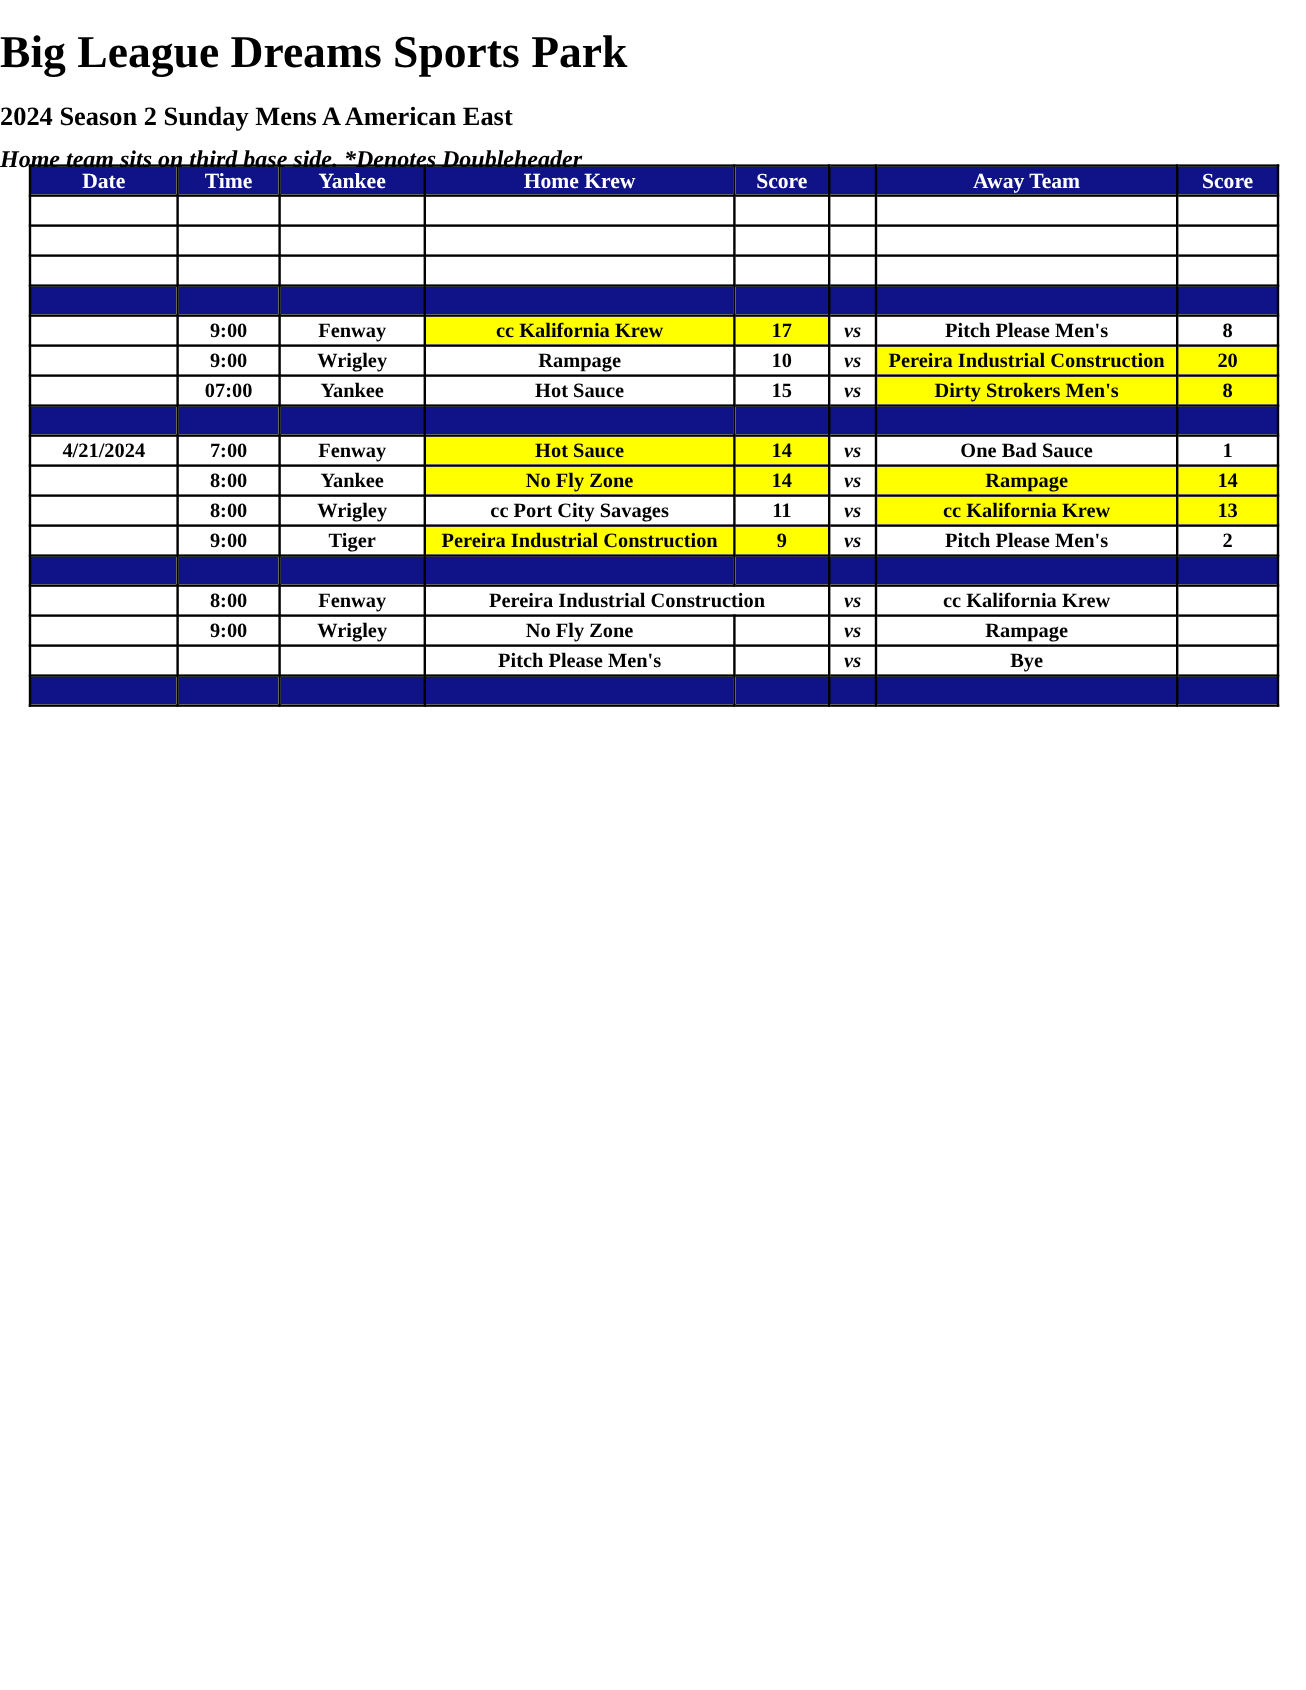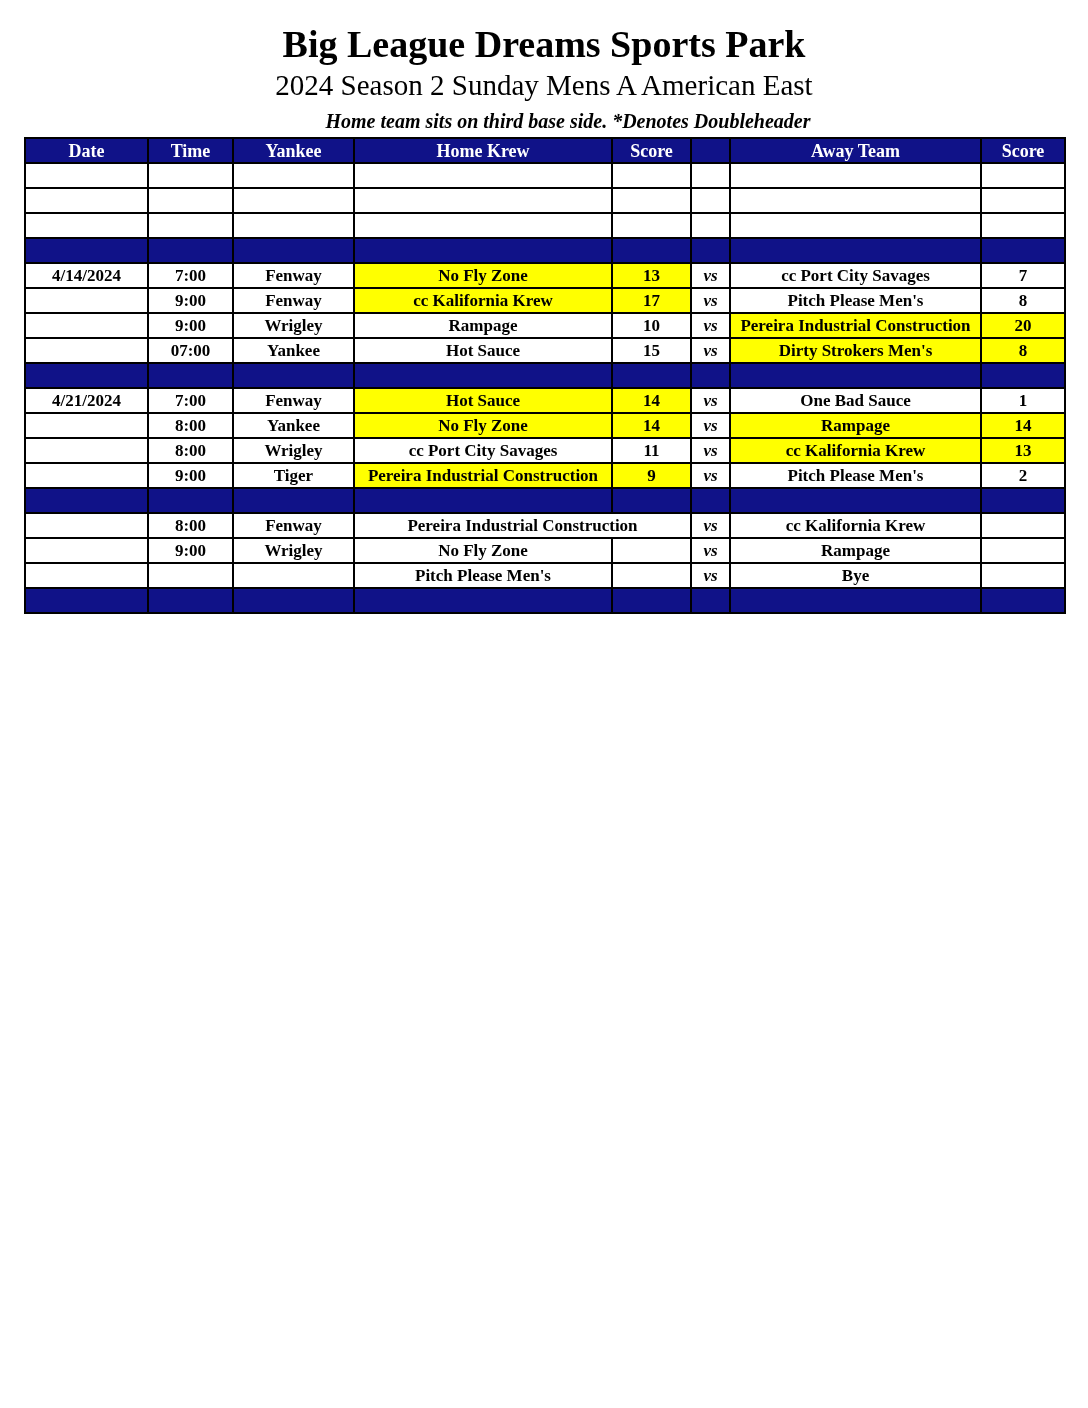--- a/index.html
+++ b/index.html
@@ -1,24 +1,24 @@
 <!DOCTYPE html>
 <html style="--navy: #101288; --highlight: #ffff00; --header-text: #ffffff;"><head>
 <meta charset="utf-8">
 <style>
   * { margin:0; padding:0; box-sizing:border-box; }
   html,body { background:#ffffff; }
   body {
     width:1088px; height:1408px; position:relative;
     font-family:"Liberation Serif", serif; color:#000;
   }
-  .page-header { position:absolute; top:22px; left:0; width:1088px; text-align:center; }
+  .page-header { position:absolute; top:22px; left:0; width:1088px; text-align:left; }
   .title   { font-size:38px; font-weight:bold; line-height:44px; letter-spacing:0px; }
-  .subtitle{ font-size:29px; font-weight:normal; line-height:34px; margin-top:2px; }
-  .note    { font-size:20px; font-weight:bold; font-style:italic; line-height:26px; margin-top:6px;padding-left:48px; }
+  .subtitle{ font-size:22px; font-weight:bold; line-height:34px; margin-top:14px; }
+  .note    { font-size:20px; font-weight:bold; font-style:italic; line-height:26px; margin-top:6px; }
 
   table.sched {
     position:absolute; top:137px; left:24px;
     width:1041px; table-layout:fixed; border-collapse:collapse;
     border:1px solid #ef4444;
   }
   table.sched th, table.sched td {
     border:2px solid #000; height:25px; padding:0 1px;
     text-align:center; vertical-align:middle;
     font-weight:bold; font-size:17px; line-height:20px;
@@ -99,30 +99,20 @@
         <td></td>
         <td></td>
         <td></td>
         <td></td>
         <td></td>
         <td></td>
         <td></td>
         <td></td>
       </tr>
       <tr>
-        <td>4/14/2024</td>
-        <td>7:00</td>
-        <td>Fenway</td>
-        <td class="hl">No Fly Zone</td>
-        <td class="hl">13</td>
-        <td class="vs-cell">vs</td>
-        <td>cc Port City Savages</td>
-        <td>7</td>
-      </tr>
-      <tr>
         <td></td>
         <td>9:00</td>
         <td>Fenway</td>
         <td class="hl">cc Kalifornia Krew</td>
         <td class="hl">17</td>
         <td class="vs-cell">vs</td>
         <td>Pitch Please Men's</td>
         <td>8</td>
       </tr>
       <tr>

